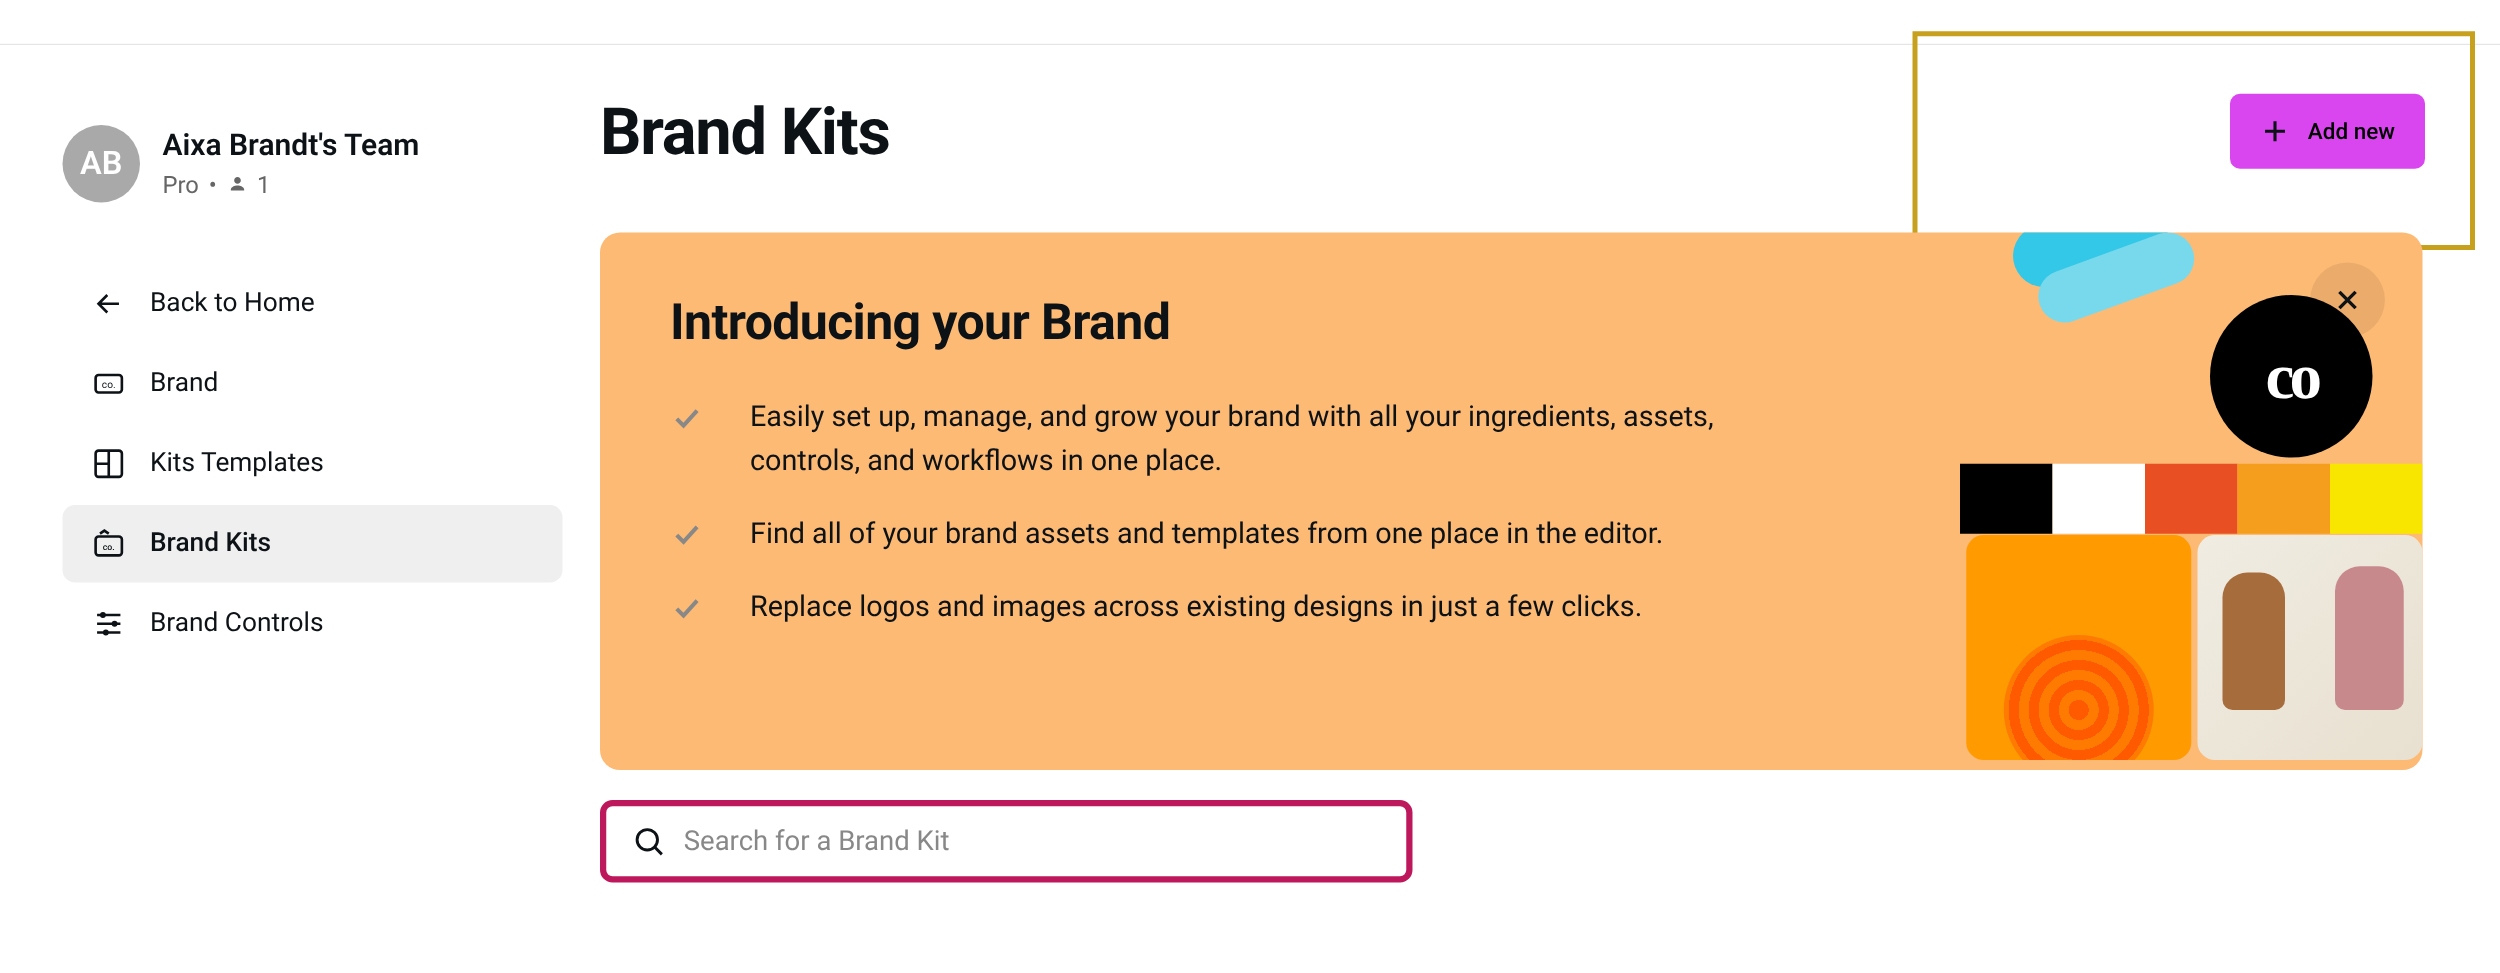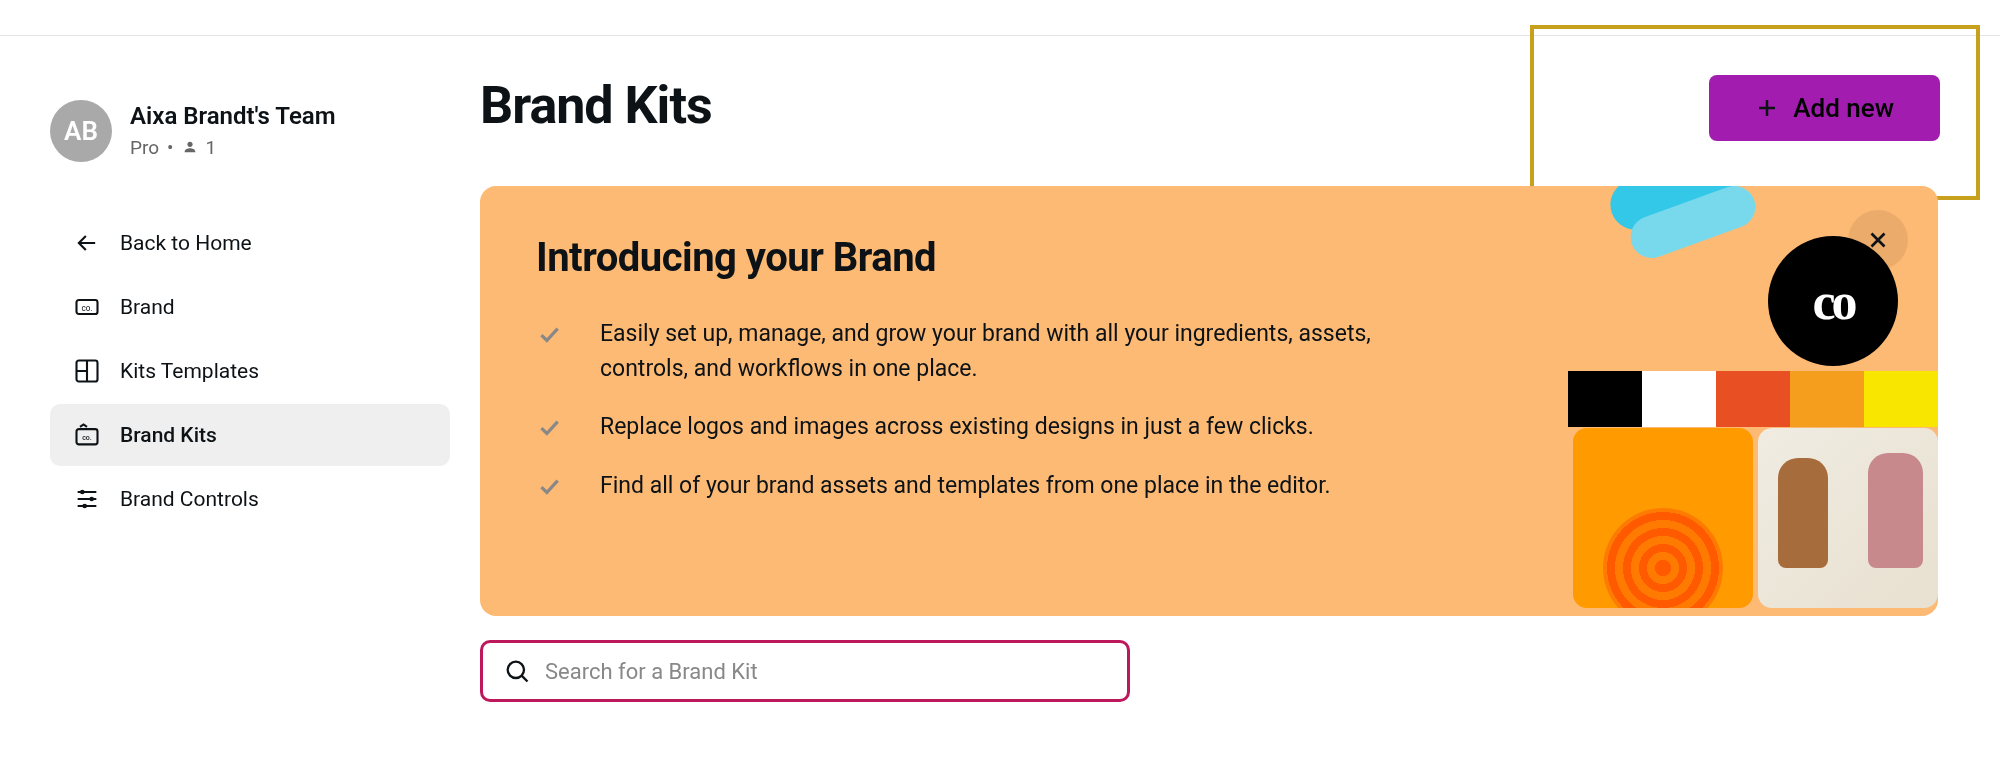--- a/index.html
+++ b/index.html
@@ -84,25 +84,25 @@
       font-weight: 700;
       letter-spacing: -1px;
     }
     .add-new-btn {
       position: absolute;
       right: 60px;
       top: 20px;
       display: flex;
       align-items: center;
       gap: 14px;
-      background: #a21caf;
+      background: #d946ef;
       border: none;
-      padding: 18px 46px;
+      padding: 18px 24px;
       border-radius: 8px;
-      font-size: 26px;
+      font-size: 18px;
       font-weight: 500;
       cursor: pointer;
       font-family: inherit;
     }
     .highlight-box {
       position: absolute;
       right: 20px;
       top: -30px;
       width: 450px;
       height: 175px;
@@ -215,21 +215,21 @@
       content:""; position:absolute; right:15px; top:25px; width:55px; height:115px;
       background:#c8898d; border-radius:20px 20px 8px 8px;
     }
 
     
     .search-wrap {
       margin-top: 24px;
       display:flex;
       align-items:center;
       gap:14px;
-      border:3px solid #be185d;
+      border:5px solid #be185d;
       border-radius:10px;
       padding: 14px 20px;
       width: 650px;
     }
     .search-wrap svg { width:28px; height:28px; stroke:#0d1216; stroke-width:2; fill:none; }
     .search-wrap input {
       border:none; outline:none;
       font-size: 22px;
       flex:1;
       font-family: inherit;
@@ -336,27 +336,27 @@
         <div class="intro-item">
           <span class="check"><svg viewBox="0 0 24 24">
                 <path d="M5 13l5 5L20 7"></path>
               </svg></span>
           <span>Easily set up, manage, and grow your brand with all your ingredients, assets, controls, and workflows in one place.</span>
         </div>
         <div class="intro-item">
           <span class="check"><svg viewBox="0 0 24 24">
                 <path d="M5 13l5 5L20 7"></path>
               </svg></span>
-          <span>Replace logos and images across existing designs in just a few clicks.</span>
+          <span>Find all of your brand assets and templates from one place in the editor.</span>
         </div>
         <div class="intro-item">
           <span class="check"><svg viewBox="0 0 24 24">
                 <path d="M5 13l5 5L20 7"></path>
               </svg></span>
-          <span>Find all of your brand assets and templates from one place in the editor.</span>
+          <span>Replace logos and images across existing designs in just a few clicks.</span>
         </div>
       </div>
 
       <div class="art">
         <div class="blob-cyan"></div>
         <div class="blob-cyan2"></div>
         <div class="logo-circle">co</div>
         <div class="swatches" id="swatch-row">
             <div style="background: rgb(0, 0, 0);"></div>
             <div style="background: rgb(255, 255, 255);"></div>

